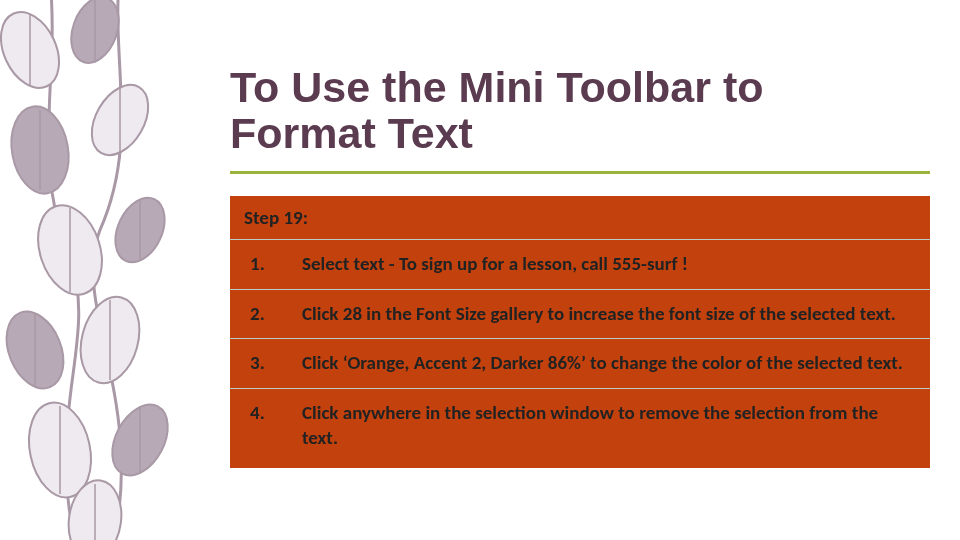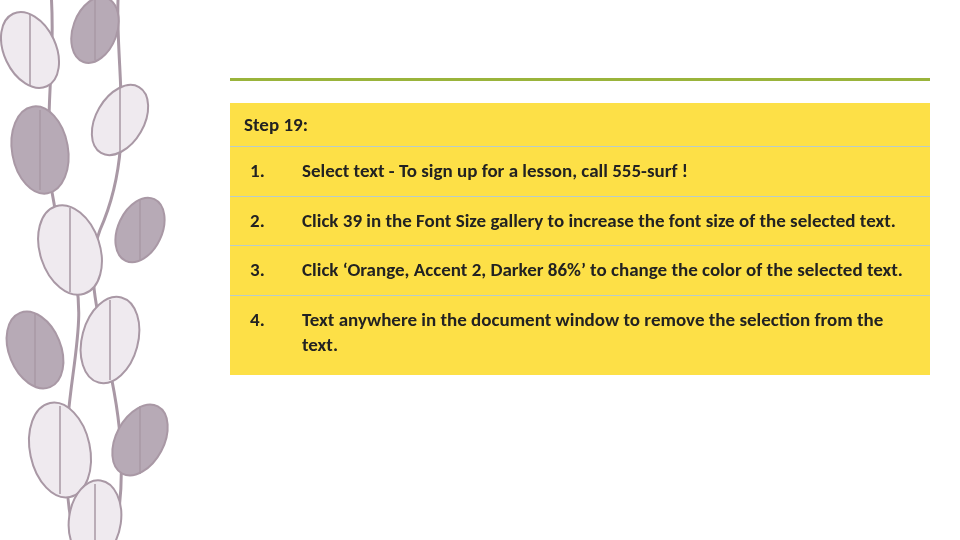--- a/index.html
+++ b/index.html
@@ -39,21 +39,21 @@
     margin: 0 0 10px 0;
     font-family: Arial, "Segoe UI", sans-serif;
   }
   .rule {
     border: none;
     border-top: 3px solid #9ab43b;
     margin: 14px 0 22px 0;
     width: 700px;
   }
   .panel {
-    background: #fde047;
+    background: #c2410c;
     width: 700px;
     padding: 0;
   }
   .step-label {
     font-weight: 700;
     font-size: 19px;
     color: #222;
     padding: 10px 14px 10px 14px;
     border-bottom: 1px solid #b8cccb;
   }
@@ -117,25 +117,26 @@
       <line x1="140" y1="200" x2="140" y2="260"></line>
       <line x1="35" y1="314" x2="35" y2="386"></line>
       <line x1="110" y1="300" x2="110" y2="380"></line>
       <line x1="60" y1="406" x2="60" y2="494"></line>
       <line x1="140" y1="406" x2="140" y2="474"></line>
       <line x1="95" y1="484" x2="95" y2="556"></line>
     </g>
   </svg>
 
   <div class="content">
+    <h1 class="title">To Use the Mini Toolbar to Format Text</h1>
     <hr class="rule">
     <div class="panel">
       <div class="step-label">Step 19:</div>
       <ol class="steps">
         <li>Select text - To sign up for a lesson, call 555-surf !</li>
-        <li>Click 39 in the Font Size gallery to increase the font size of the selected text.</li>
+        <li>Click 28 in the Font Size gallery to increase the font size of the selected text.</li>
         <li>Click ‘Orange, Accent 2, Darker 86%’ to change the color of the selected text.</li>
-        <li>Text anywhere in the document window to remove the selection from the text.</li>
+        <li>Click anywhere in the selection window to remove the selection from the text.</li>
       </ol>
     </div>
   </div>
 
 </div>
 
 </body></html>

